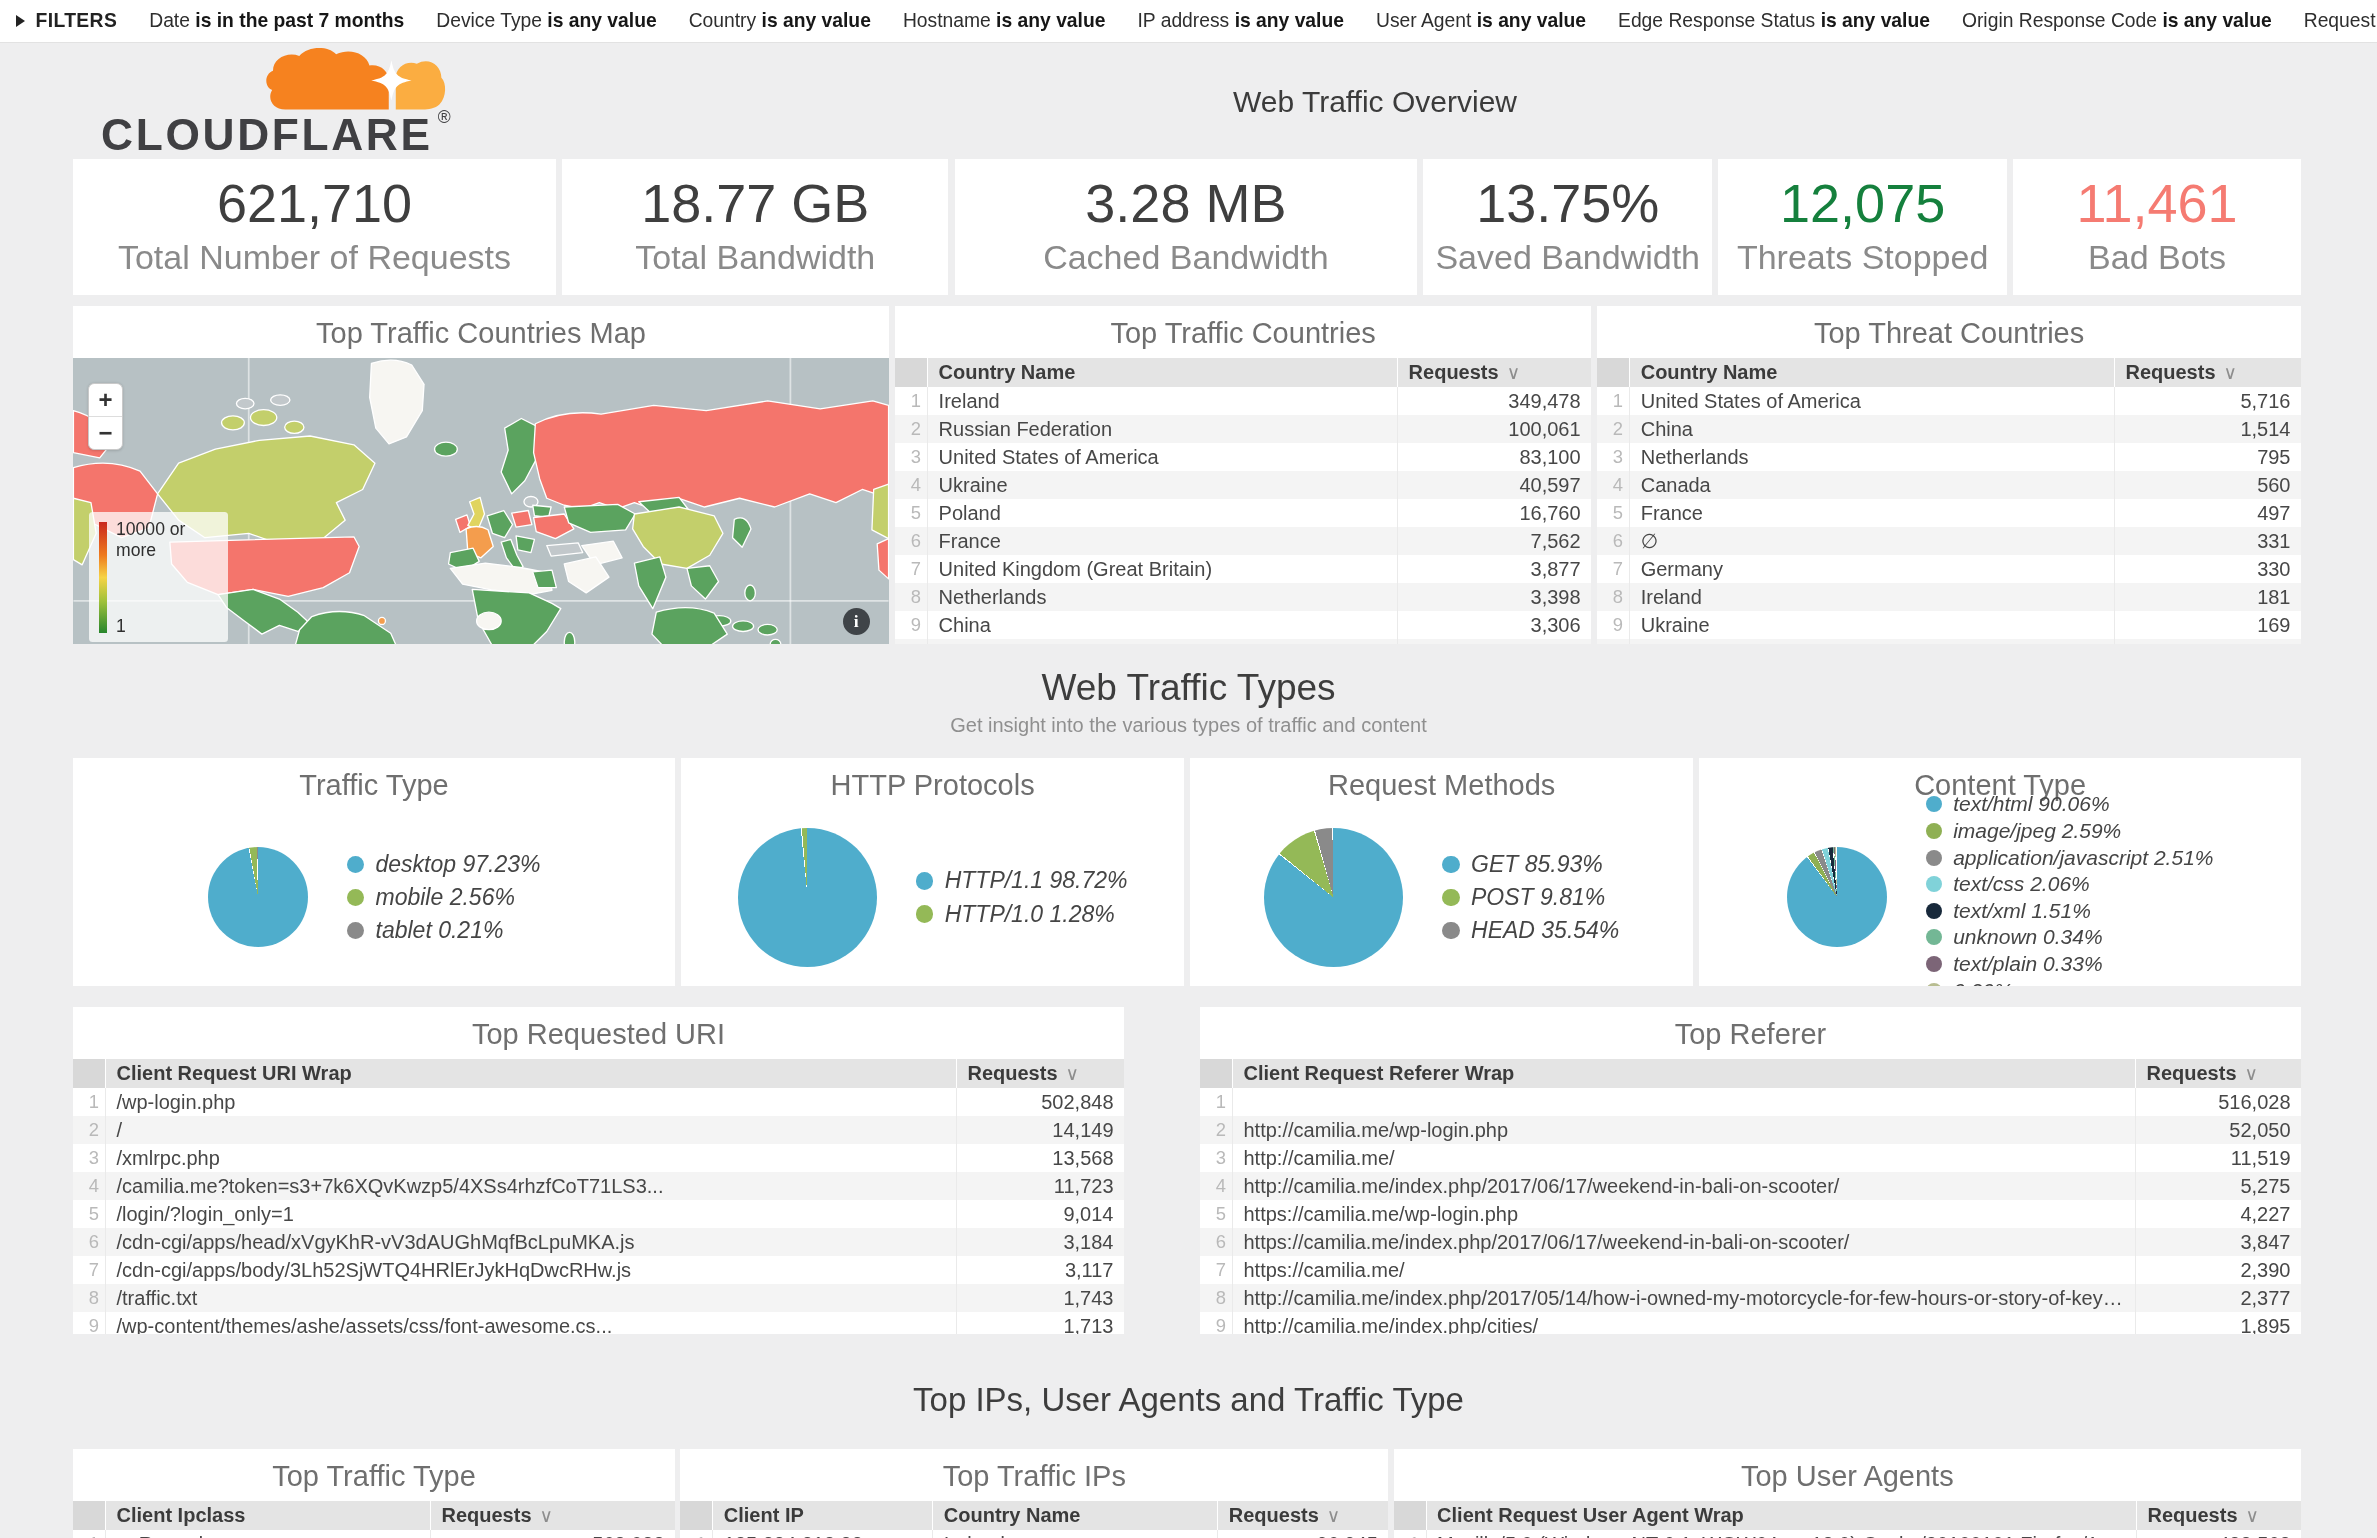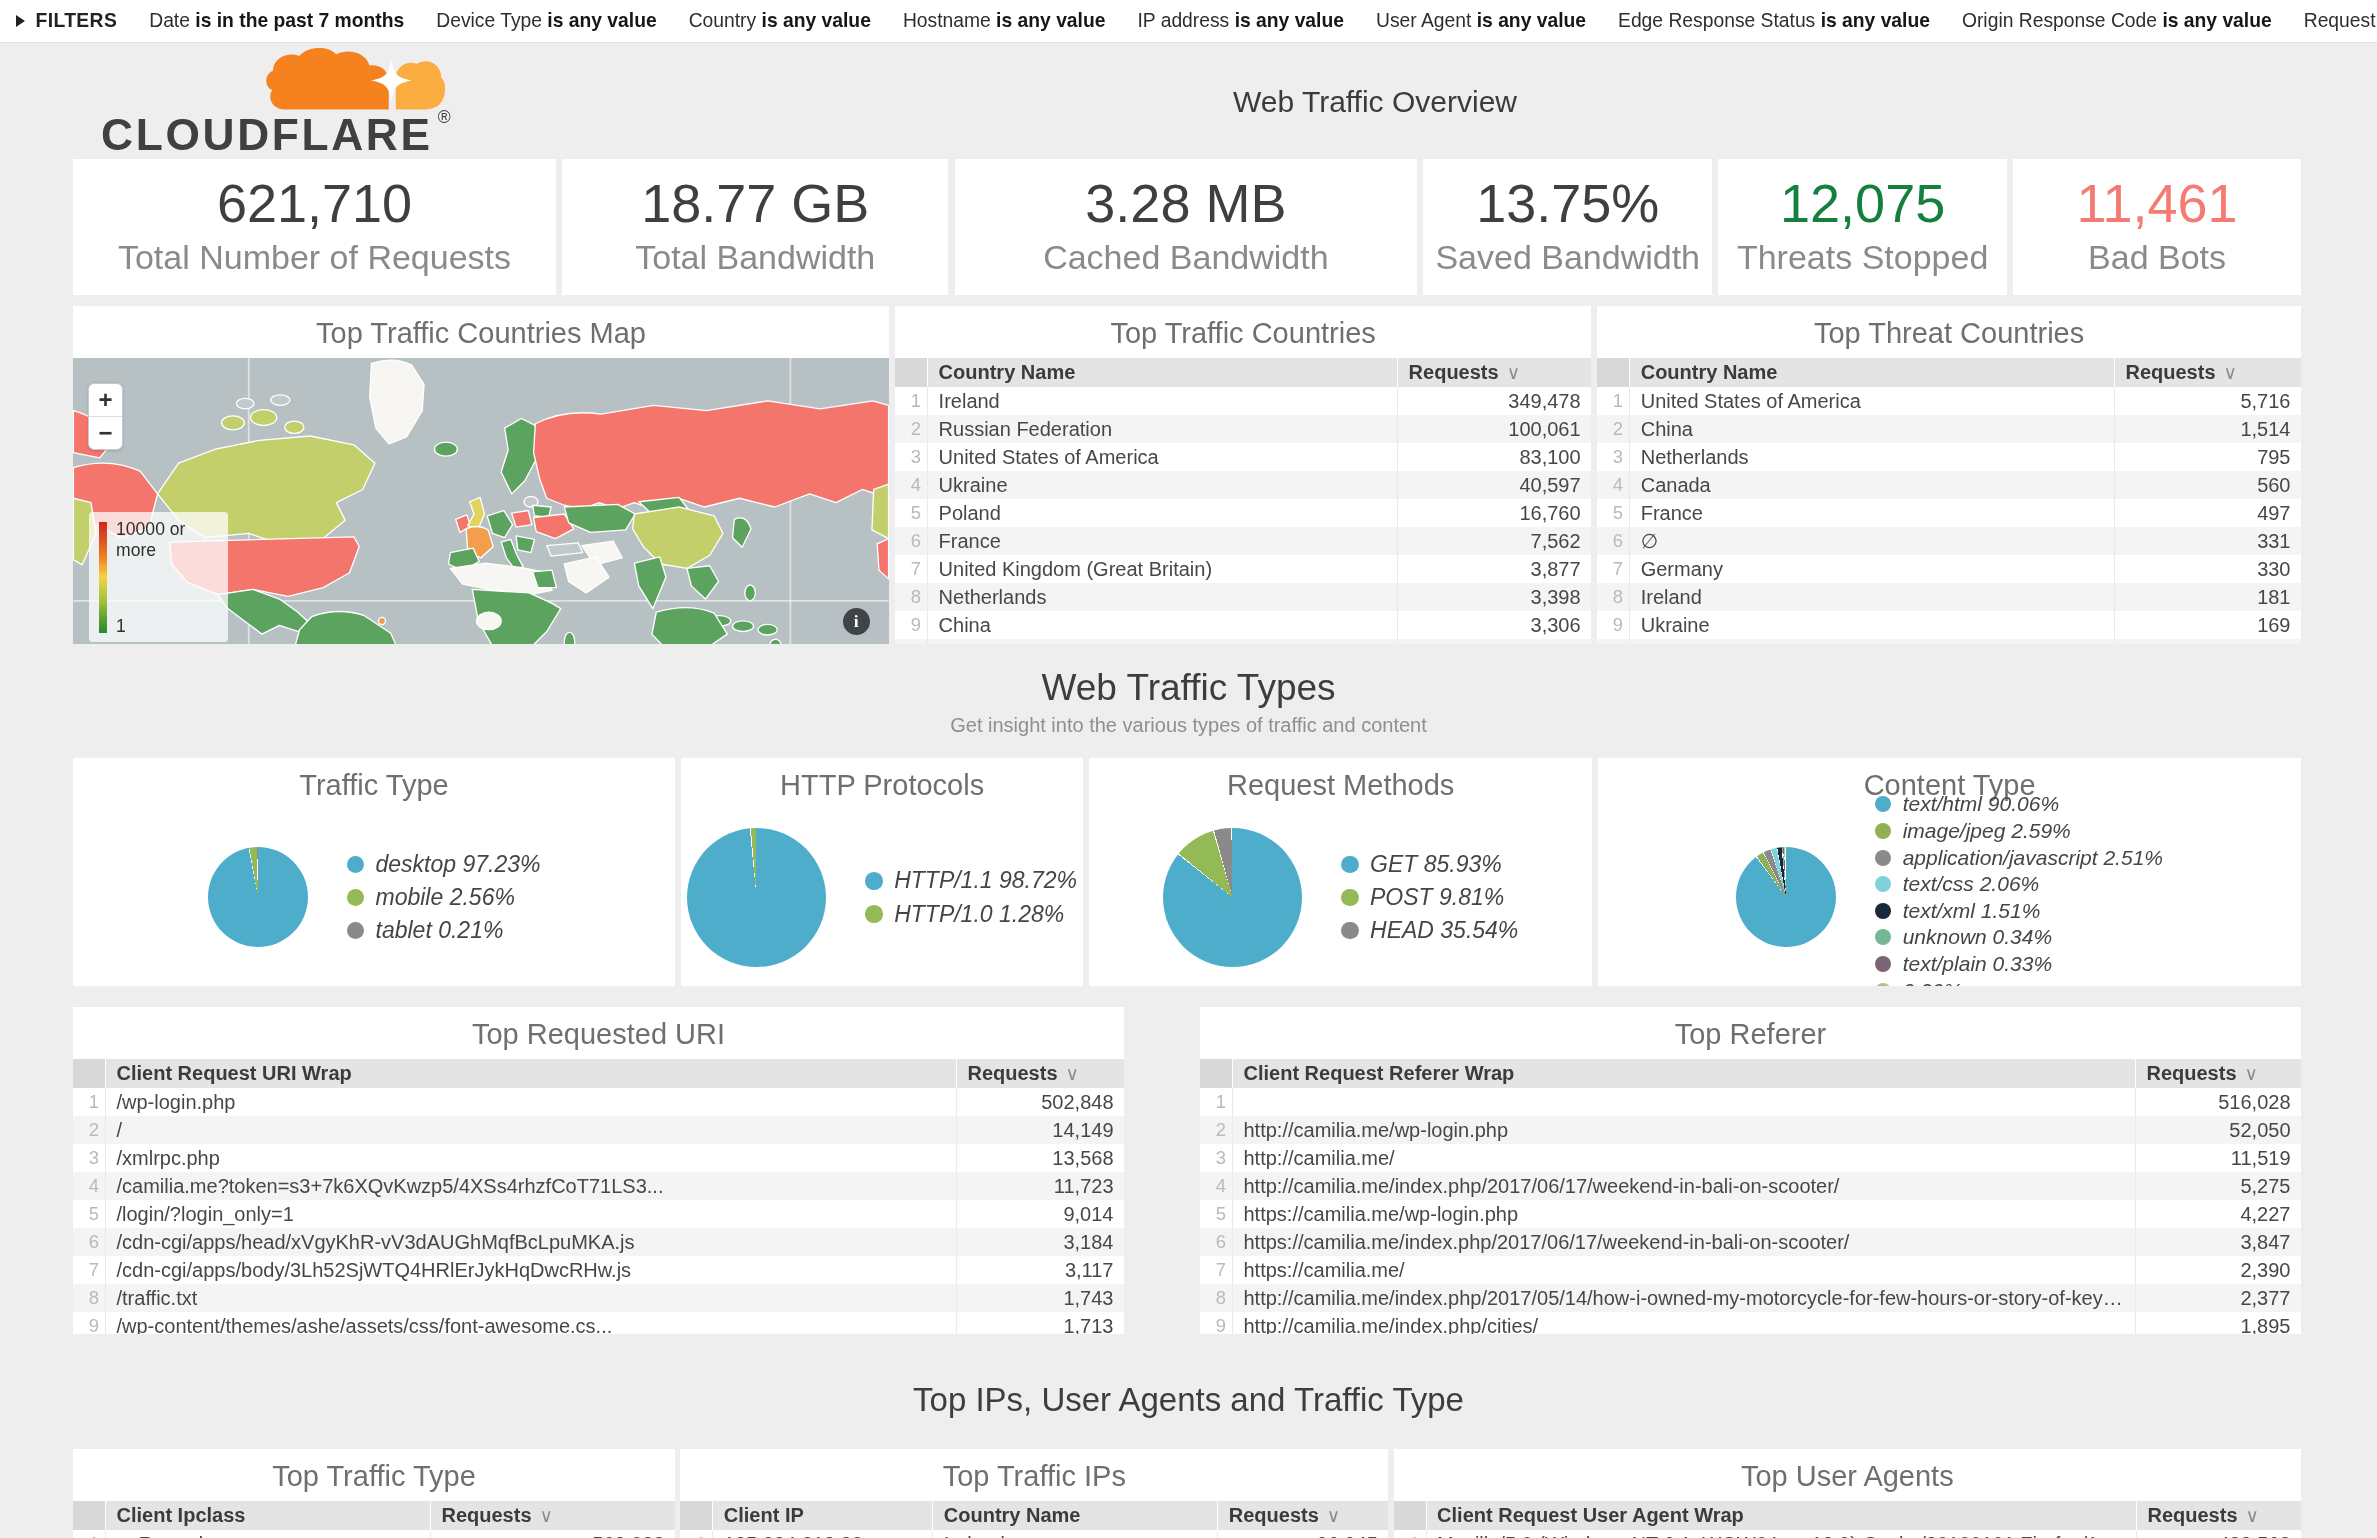--- a/index.html
+++ b/index.html
@@ -62,21 +62,21 @@
   .tc-card .w-req{width:172px;}.th-card .w-req{width:165px;}
   .uri-card .w-req{width:146px;}.ref-card .w-req{width:144px;}
   .tt-card .w-req{width:223px;}
   .ips-card .w-ip{width:198px;}.ips-card .w-req{width:149px;}
   .ua-card .w-req{width:143px;}
   
   .section-head{text-align:center;font-size:37px;font-weight:300;color:#3d3d3d;margin:23px 0 5.3px;}
   .section-sub{text-align:center;font-size:20px;font-weight:300;color:#8f8f8f;margin:0 0 21px;}
   
   .pies-row{display:flex;gap:6.1px;margin:0 76px 0 73px;height:228px;}
-  .pie-card-0{width:602px;}.pie-card-1{width:402px;}.pie-card-2{width:503px;}.pie-card-3{flex:1;}
+  .pie-card-0{width:602px;}.pie-card-1{width:503px;}.pie-card-2{width:503px;}.pie-card-3{flex:1;}
   .pie-wrap{display:flex;align-items:center;justify-content:center;gap:39px;height:174px;}
   .pie{border-radius:50%;flex:0 0 auto;}
   .pie-s{width:100px;height:100px;}
   .pie-l{width:139px;height:139px;}
   ul.legend{list-style:none;margin:0;padding:0;font-size:23px;color:#454545;}
   ul.legend li{display:flex;align-items:center;gap:11.4px;margin:6.1px 0;font-style:italic;}
   ul.legend .dot{width:17.6px;height:17.6px;border-radius:50%;flex:0 0 auto;}
   ul.legend.small{font-size:21px;}
   ul.legend.small li{margin:2.6px 0;}
   ul.legend.small .dot{width:16px;height:16px;}

